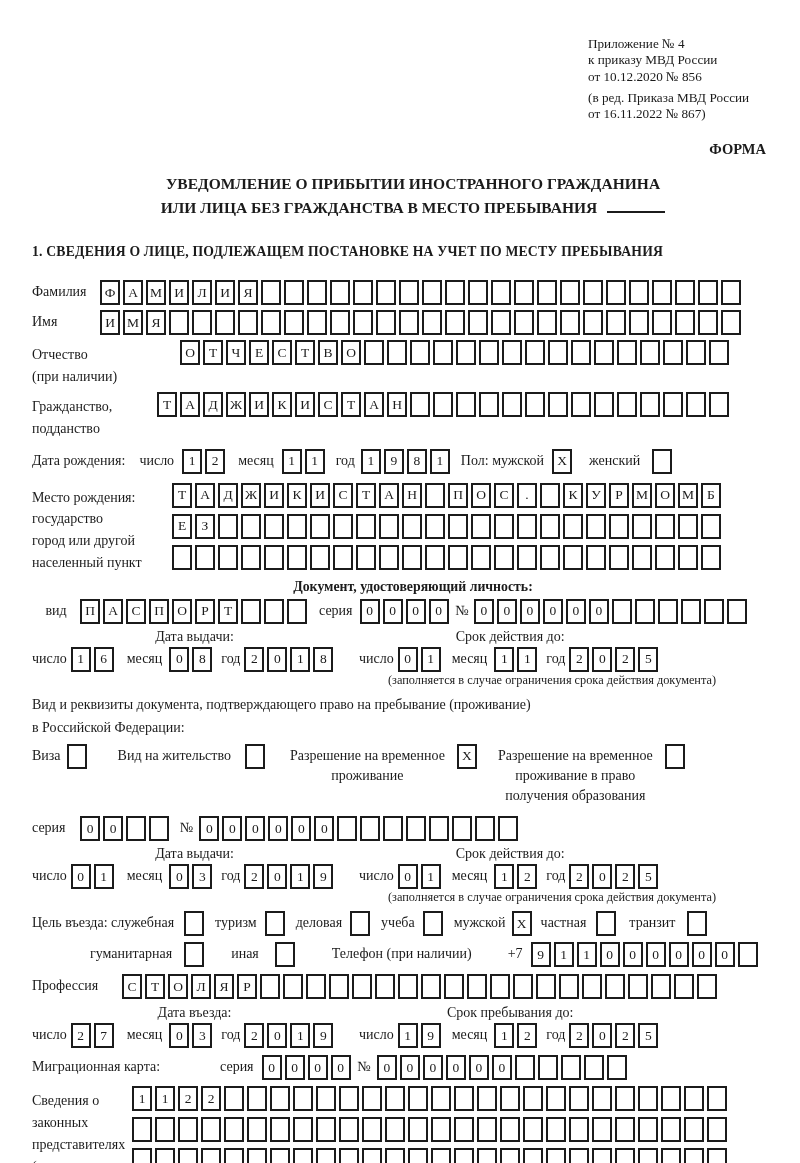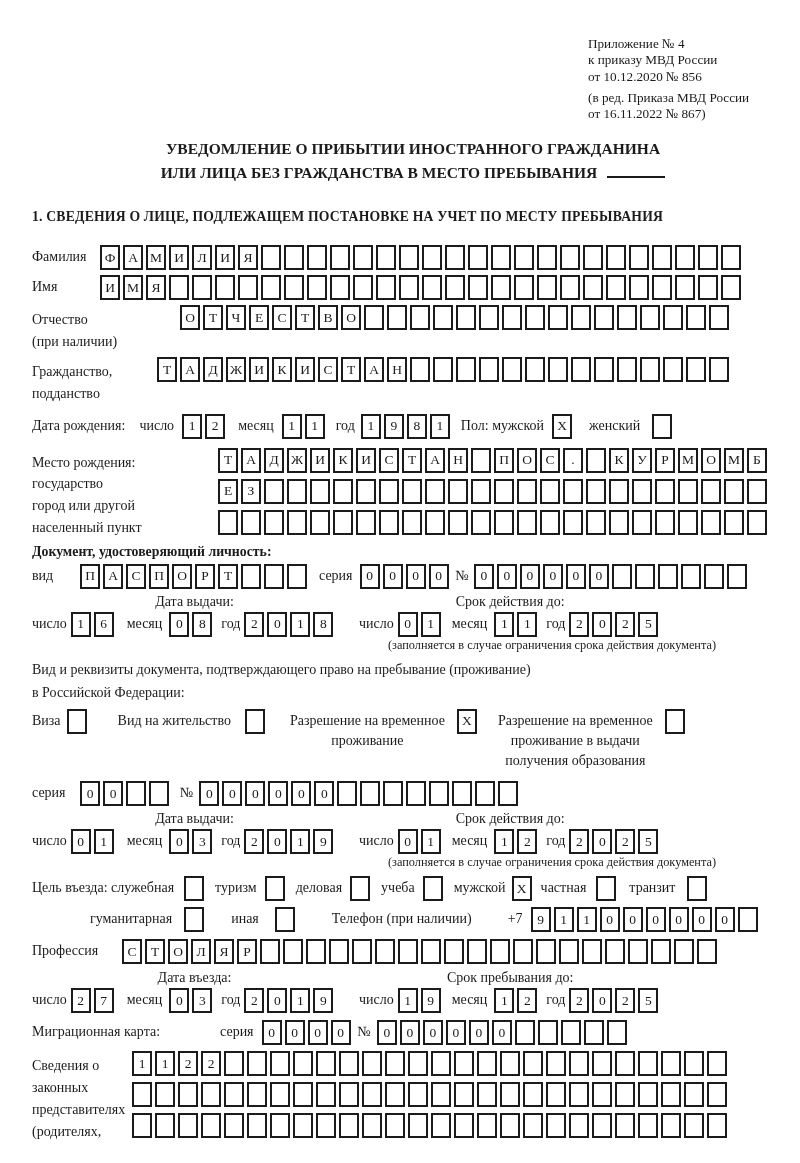--- a/index.html
+++ b/index.html
@@ -27,35 +27,36 @@
   .stack .cells{margin-bottom:6px;}
   .multiline div{line-height:1.55;}
   
   .dates{display:flex;margin:1px 0 1px 0;}
   .dcolL{width:325px;}
   .dcolR{margin-left:2px;}
   .dhead{text-align:center;margin-bottom:2px;white-space:nowrap;}
   .dline{display:flex;align-items:flex-start;}
   .note{font-size:12.3px;margin:0 0 6px 290px;width:460px;text-align:center;white-space:nowrap;}
   .plain{margin:2px 0;line-height:1.5;}
-  .center-bold{font-weight:bold;font-size:13.8px;margin:3px 0 4px 0;}
+  .center-bold{text-align:center;font-weight:bold;font-size:13.8px;margin:3px 0 4px 0;}
   .ctr{text-align:center;line-height:1.45;}
 </style>
 </head>
 <body>
 
 <div class="page">
 
   <div class="hdr">
     <div>Приложение № 4</div>
     <div>к приказу МВД России</div>
     <div>от 10.12.2020 № 856</div>
     <div class="grp2">(в ред. Приказа МВД России</div>
     <div>от 16.11.2022 № 867)</div>
   </div>
+  <div class="forma">ФОРМА</div>
 
   <div class="title">
     <div>УВЕДОМЛЕНИЕ О ПРИБЫТИИ ИНОСТРАННОГО ГРАЖДАНИНА</div>
     <div><span>ИЛИ ЛИЦА БЕЗ ГРАЖДАНСТВА В МЕСТО ПРЕБЫВАНИЯ</span><span class="t-underline"></span></div>
   </div>
 
   <div class="sect">1. СВЕДЕНИЯ О ЛИЦЕ, ПОДЛЕЖАЩЕМ ПОСТАНОВКЕ НА УЧЕТ ПО МЕСТУ ПРЕБЫВАНИЯ</div>
 
   <div class="row" style="margin-top:20px;">
     <div class="lbl" style="width:68px;">Фамилия</div>
@@ -214,21 +215,21 @@
     <span class="lbl" style="margin:0 8px 0 8px;">Пол: мужской</span>
     <span class="cells">
         <span class="cell">X</span>
       </span>
     <span class="lbl" style="margin:0 12px 0 14px;">женский</span>
     <span class="cells">
         <span class="cell"></span>
       </span>
   </div>
 
-  <div class="row" style="margin-bottom:2px;gap:46px;">
+  <div class="row" style="margin-bottom:2px;">
     <div class="lbl multiline" style="width:140px;">
       <div>Место рождения:</div>
       <div>государство</div>
       <div>город или другой</div>
       <div>населенный пункт</div>
     </div>
     <div class="stack">
       <div class="cells">
           <span class="cell">Т</span>
           <span class="cell">А</span>
@@ -306,21 +307,21 @@
           <span class="cell"></span>
           <span class="cell"></span>
           <span class="cell"></span>
         </div>
     </div>
   </div>
 
   <div class="center-bold">Документ, удостоверяющий личность:</div>
 
   <div class="row">
-    <span class="lbl" style="width:48px;">вид</span>
+    <span class="lbl" style="width:48px;text-align:center;">вид</span>
     <span class="cells">
         <span class="cell">П</span>
         <span class="cell">А</span>
         <span class="cell">С</span>
         <span class="cell">П</span>
         <span class="cell">О</span>
         <span class="cell">Р</span>
         <span class="cell">Т</span>
         <span class="cell"></span>
         <span class="cell"></span>
@@ -412,21 +413,21 @@
       </span>
     <div class="ctr" style="margin-left:22px;padding-top:2px;">
       <div>Разрешение на временное</div>
       <div>проживание</div>
     </div>
     <span class="cells" style="margin-left:12px;">
         <span class="cell">X</span>
       </span>
     <div class="ctr" style="margin-left:18px;padding-top:2px;">
       <div>Разрешение на временное</div>
-      <div>проживание в выдачи</div>
+      <div>проживание в право</div>
       <div>получения образования</div>
     </div>
     <span class="cells" style="margin-left:12px;">
         <span class="cell"></span>
       </span>
   </div>
 
   <div class="row" style="margin-top:4px;">
     <span class="lbl" style="width:48px;">серия</span>
     <span class="cells">

